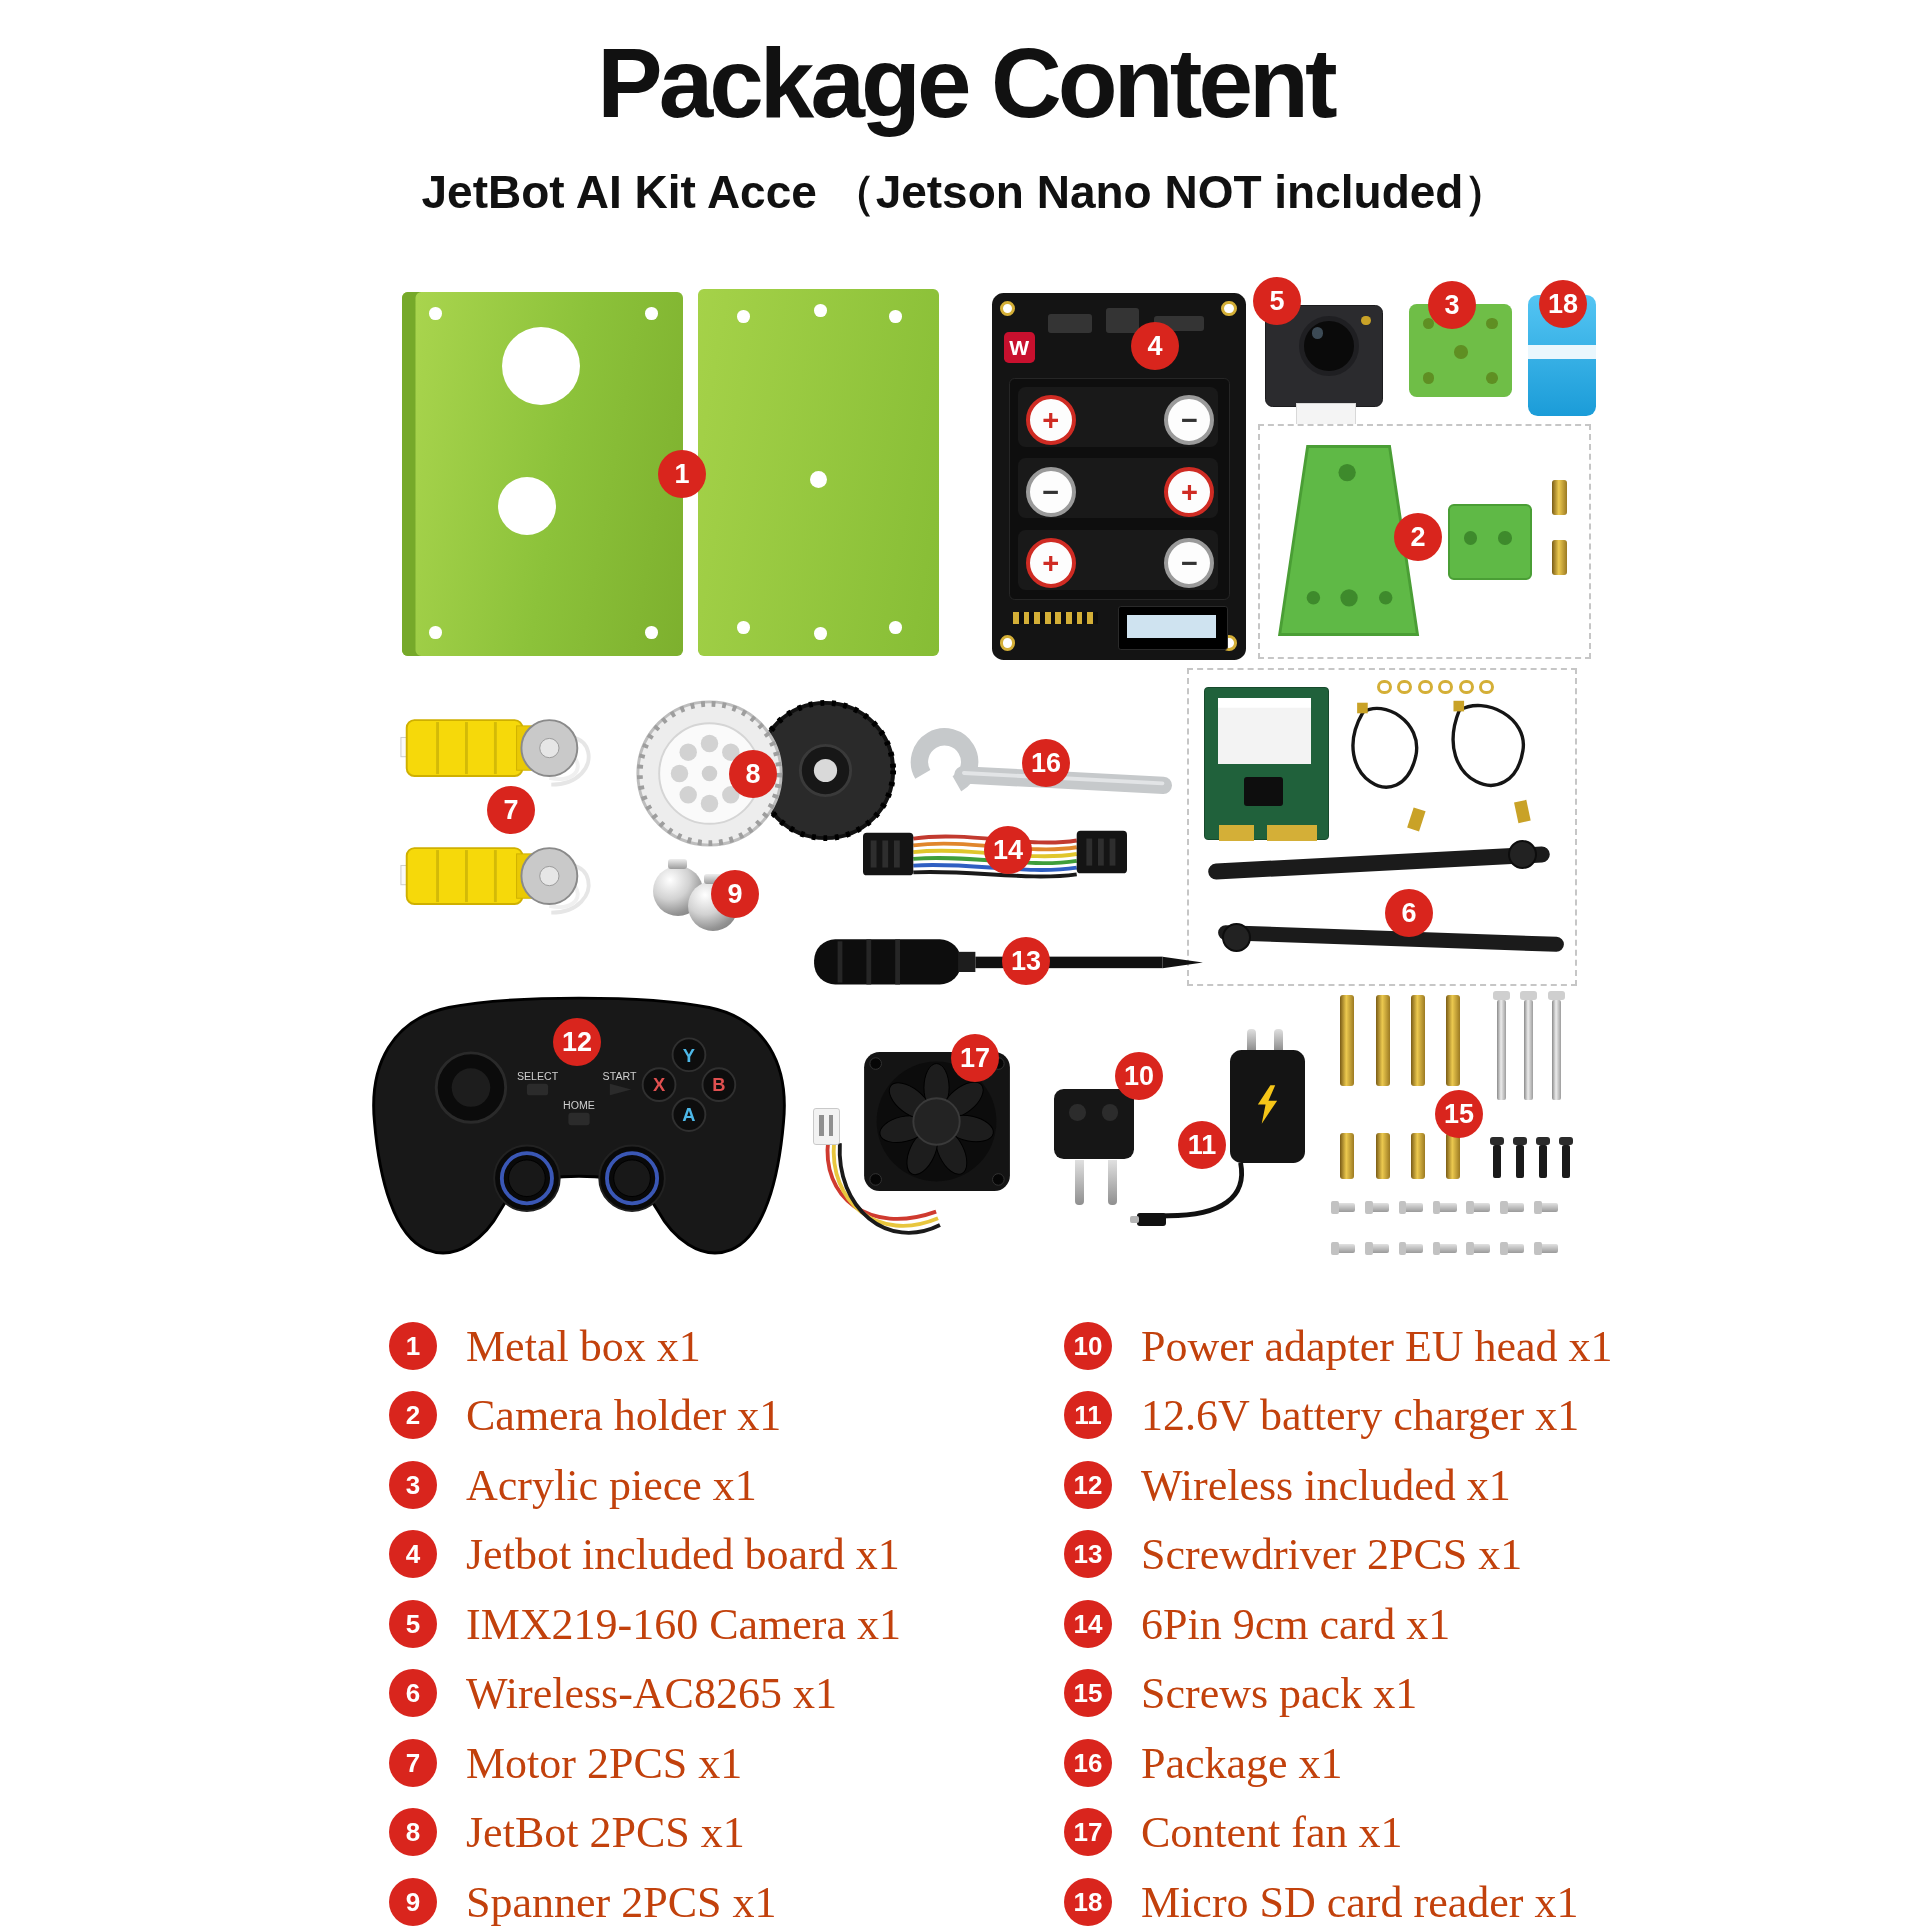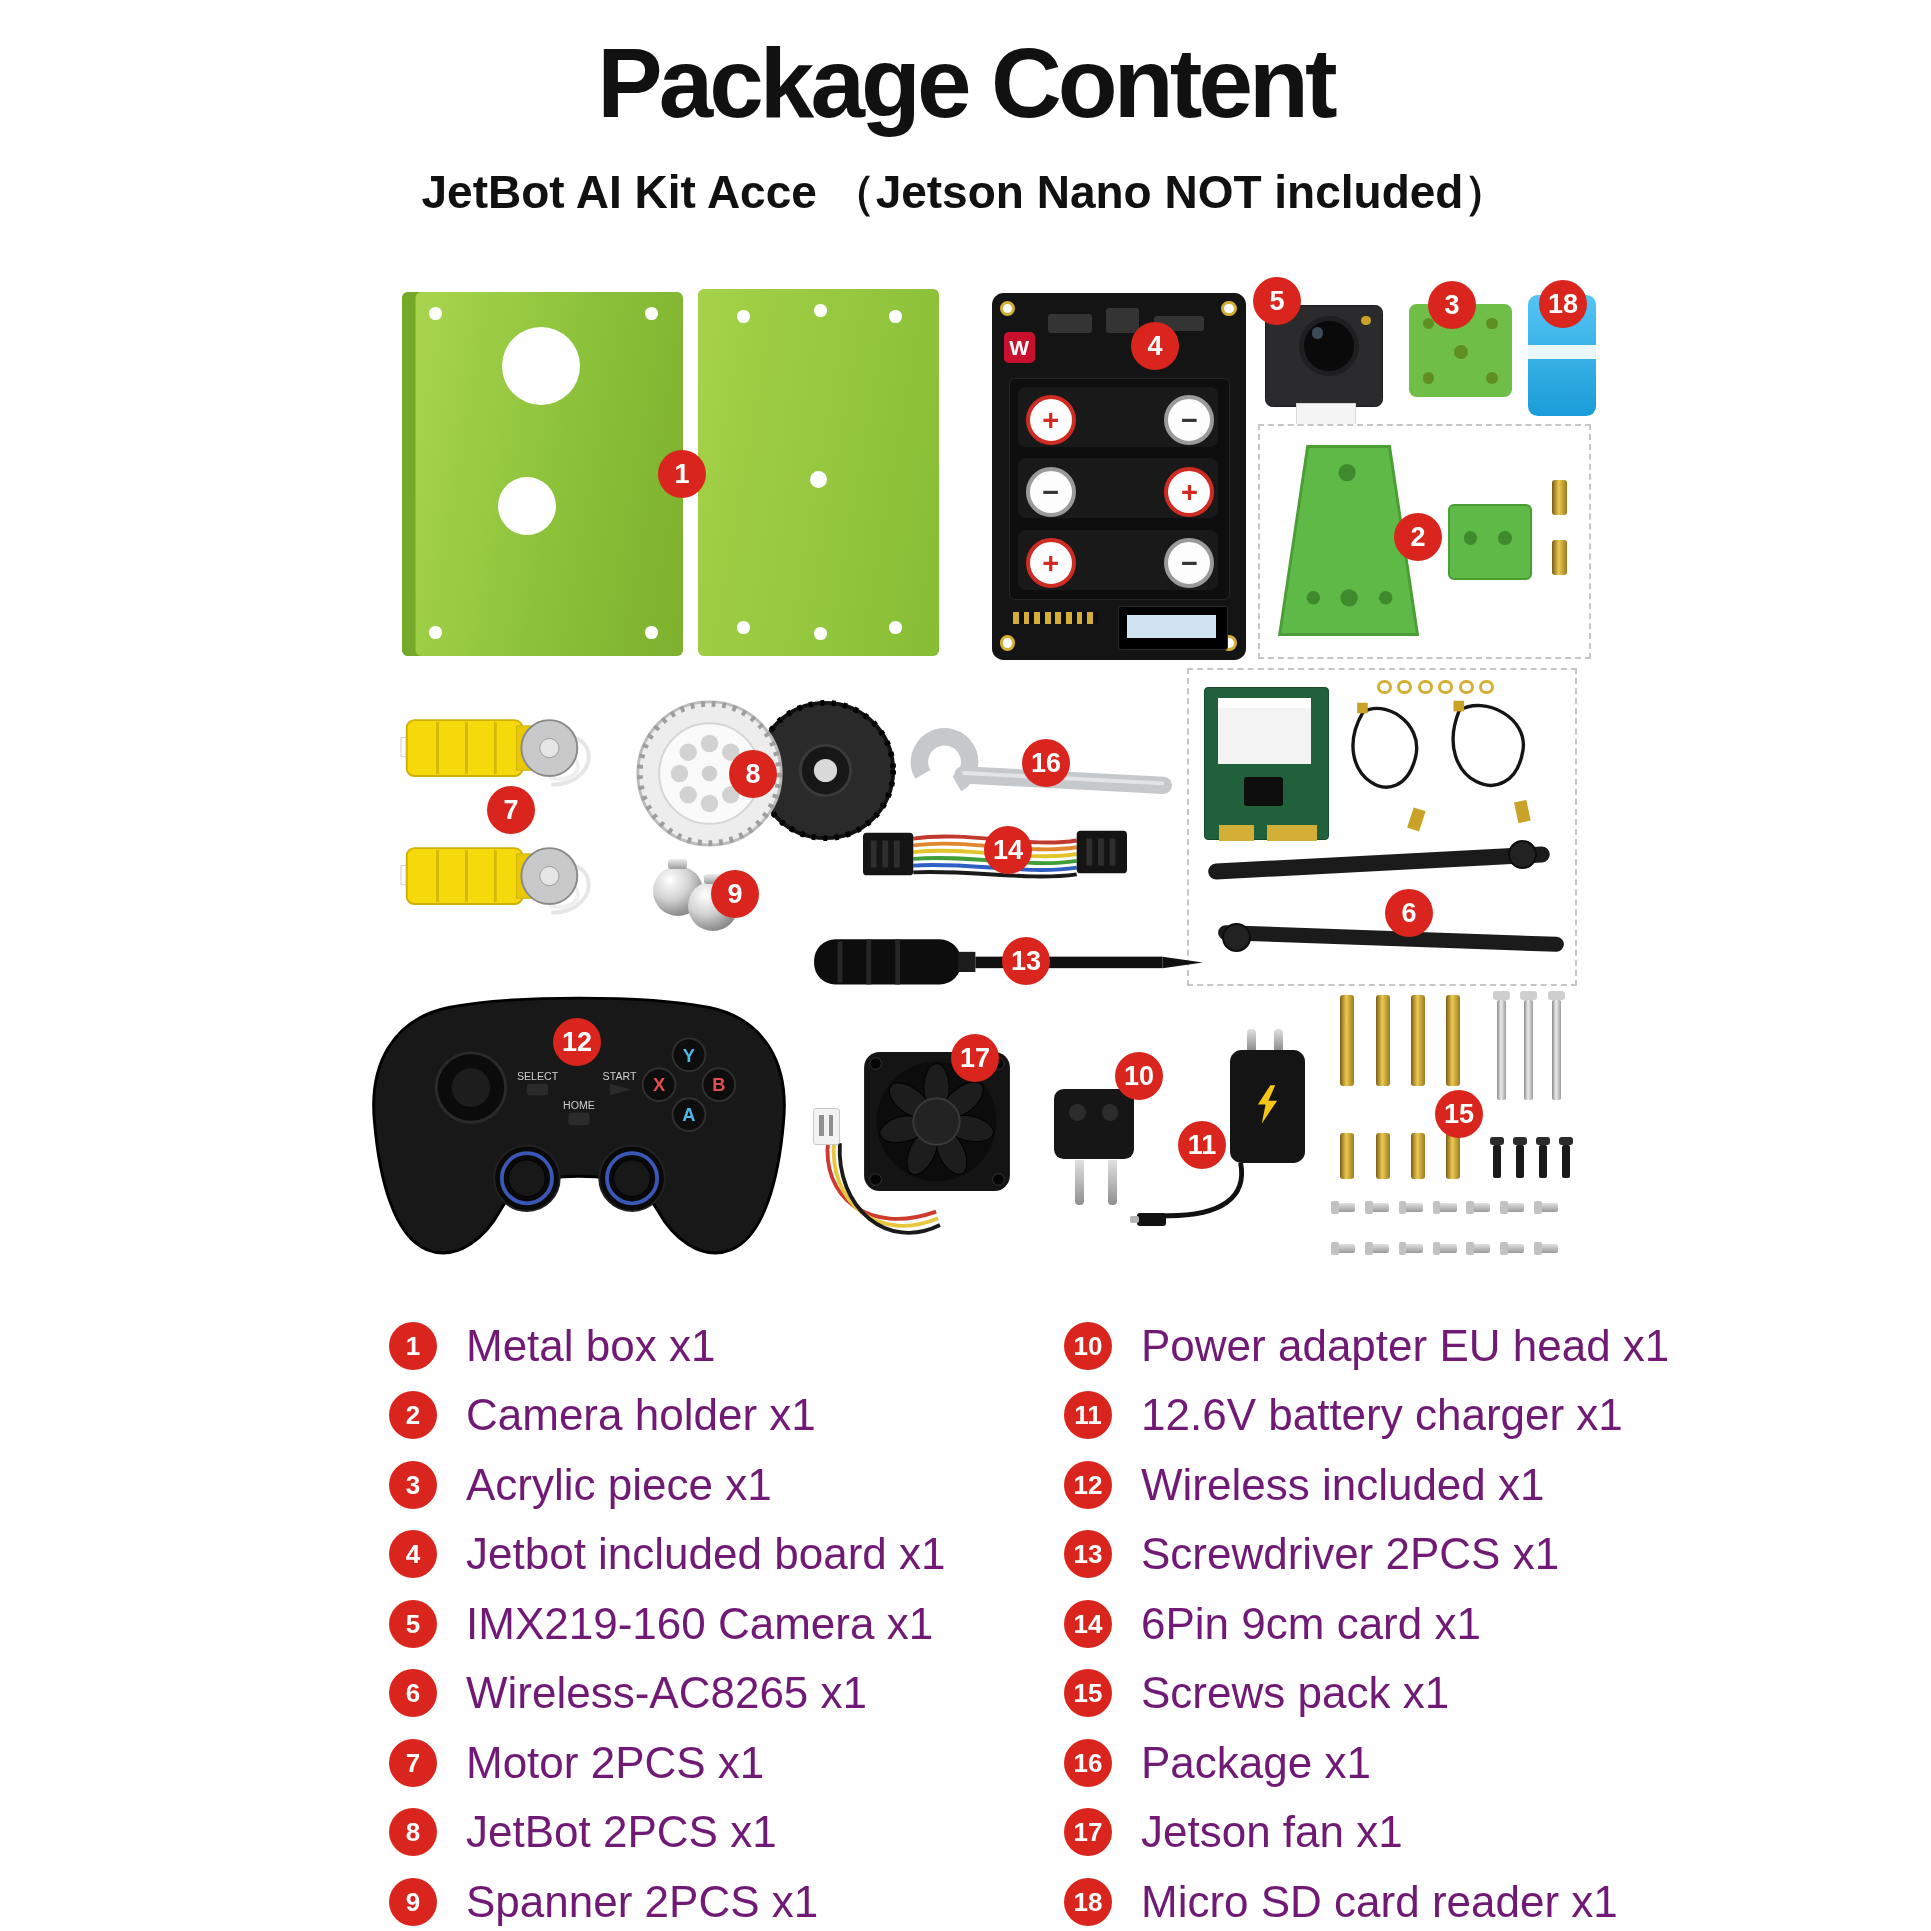--- a/index.html
+++ b/index.html
@@ -35,21 +35,21 @@
   .tscrew{width:19.3px;height:8.7px;border-radius:1.9px;background:linear-gradient(#e2e2e2,#9a9a9a);position:relative;}
   .tscrew::before{content:"";position:absolute;left:-4.8px;top:-1.9px;width:7.7px;height:12.6px;
     background:#c2c2c2;border-radius:1.9px;}
   .trow{position:absolute;display:flex;gap:14.5px;}
   .ball{position:absolute;border-radius:50%;width:50px;height:50px;
     background:radial-gradient(circle at 34% 28%, #ffffff, #d2d2d2 40%, #949494 70%, #6e6e6e);}
   .ballcap{position:absolute;width:19.3px;height:9.7px;border-radius:2.9px;background:linear-gradient(#eee,#9c9c9c);}
   .lrow{position:absolute;display:flex;align-items:center;gap:29px;height:50px;}
   .lbadge{width:48px;height:48px;border-radius:50%;background:#d9251d;color:#fff;
     font-size:26px;font-weight:bold;display:flex;align-items:center;justify-content:center;flex:0 0 48px;}
-  .ltext{font-size:44px;color:#701a75;white-space:nowrap;}
+  .ltext{font-size:44px;color:#c2410c;white-space:nowrap;font-family:Liberation Serif, serif;}
   .prong{position:absolute;width:8.7px;border-radius:0 0 3.9px 3.9px;background:linear-gradient(#e0e0e0,#8f8f8f);}
 </style>
 </head>
 <body>
 
 <div class="page-title">Package Content</div>
 <div class="page-subtitle">JetBot AI Kit Acce （Jetson Nano NOT included）</div>
 
 <div class="abs" style="left:0;top:0;width:1931px;height:1931px;">
 
@@ -446,20 +446,20 @@
   <div class="lrow" style="left:1064px;top:1668px;">
     <span class="lbadge">15</span>
     <span class="ltext">Screws pack x1</span>
   </div>
   <div class="lrow" style="left:1064px;top:1738px;">
     <span class="lbadge">16</span>
     <span class="ltext">Package x1</span>
   </div>
   <div class="lrow" style="left:1064px;top:1807px;">
     <span class="lbadge">17</span>
-    <span class="ltext">Jetson fan x1</span>
+    <span class="ltext">Content fan x1</span>
   </div>
   <div class="lrow" style="left:1064px;top:1877px;">
     <span class="lbadge">18</span>
     <span class="ltext">Micro SD card reader x1</span>
   </div>
 </div>
 
 
 </body></html>

